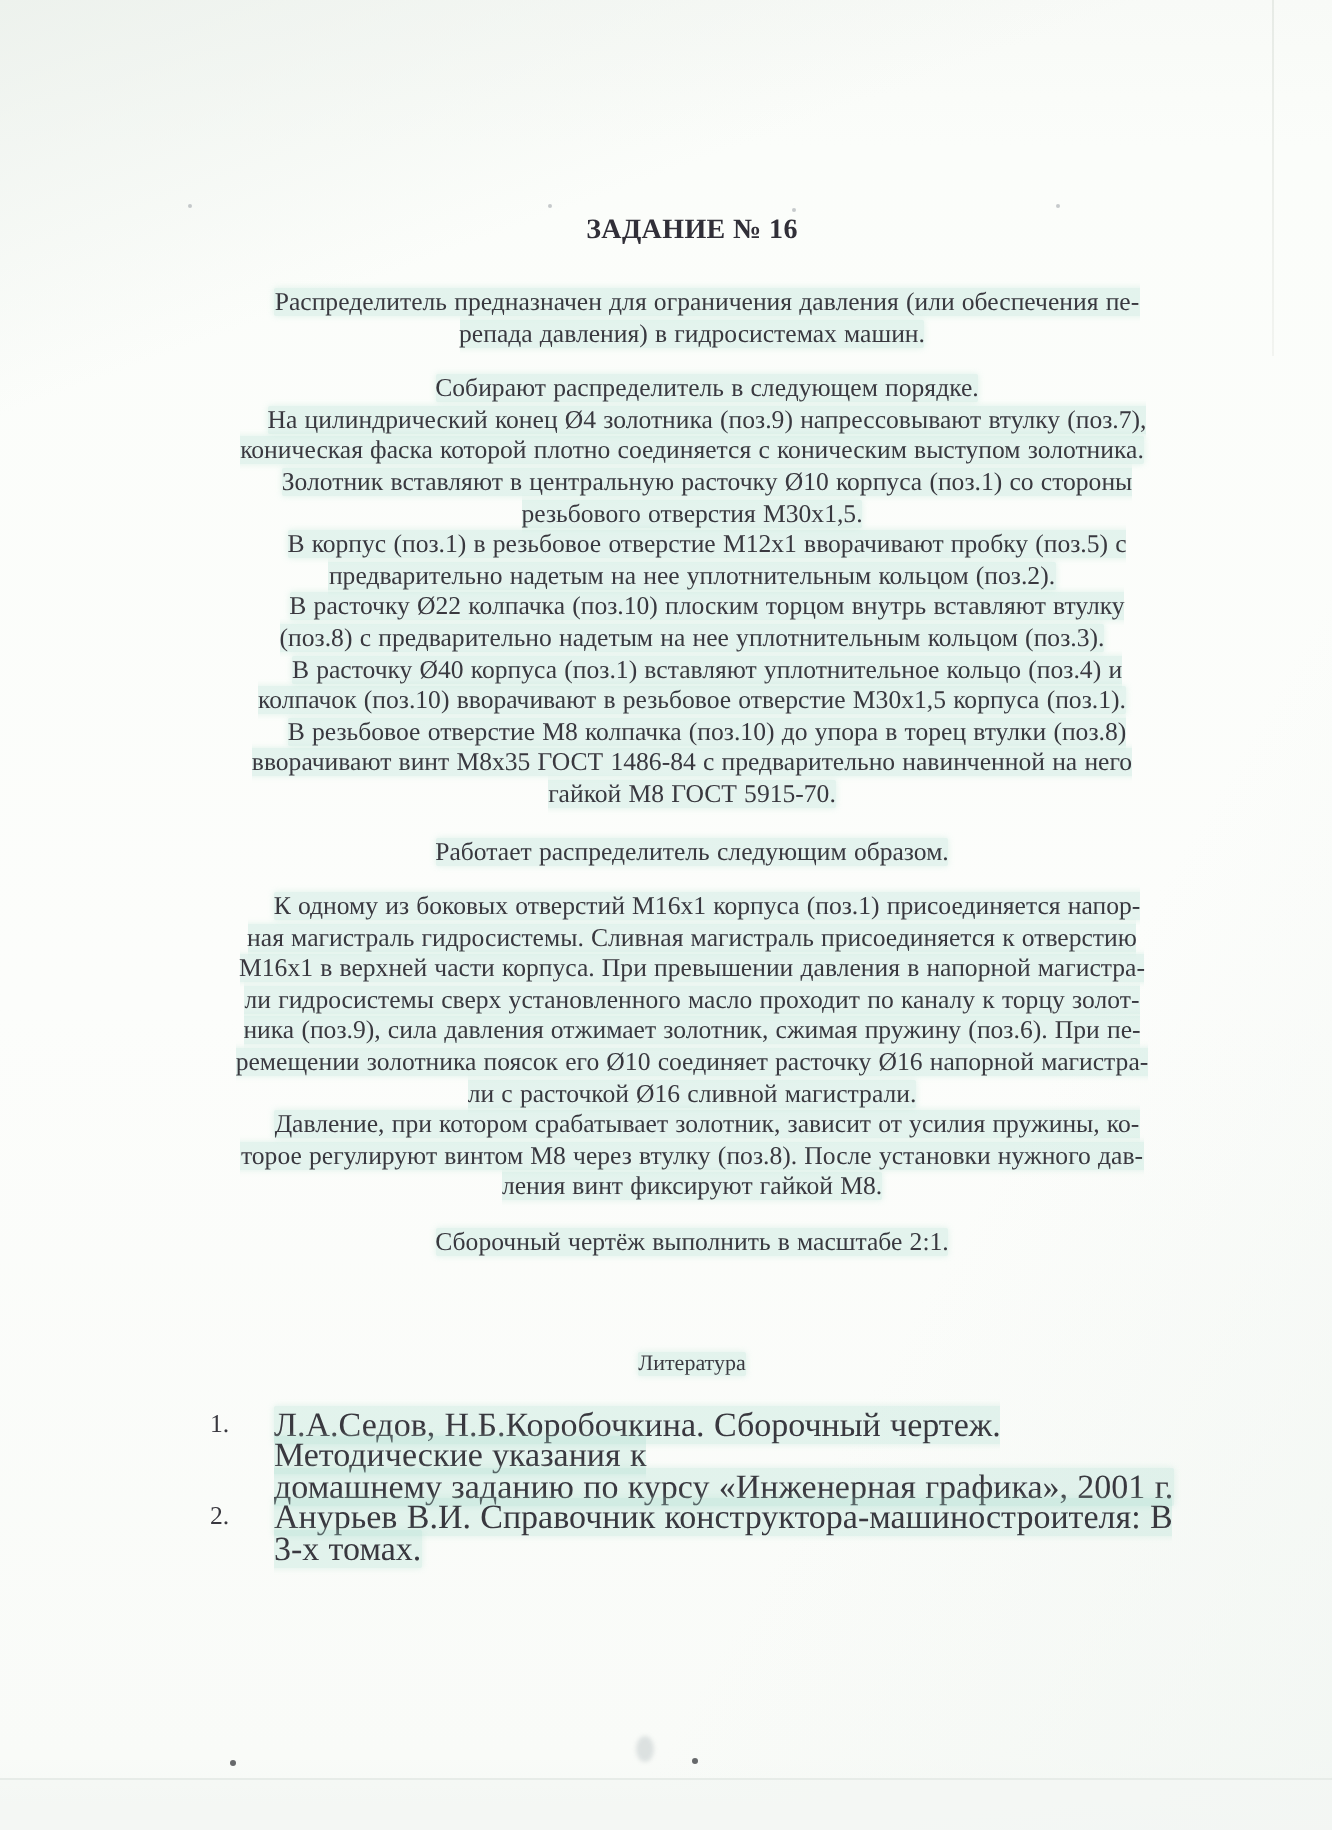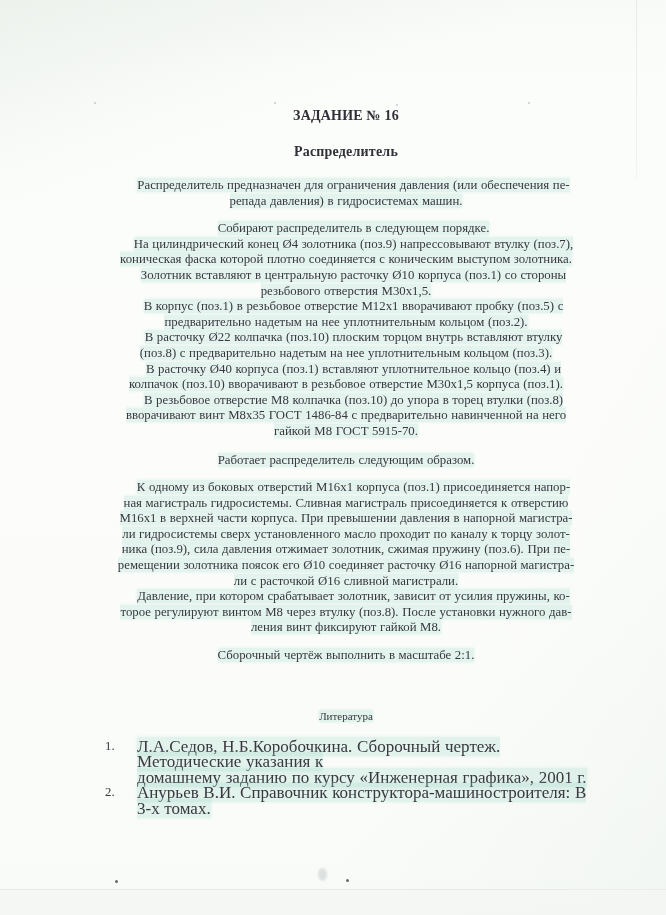--- a/index.html
+++ b/index.html
@@ -95,21 +95,20 @@
   <i class="speck light" style="left:528px;top:102px;"></i>
   <i class="smudge" style="left:318px;top:868px;"></i>
   <i class="speck dark" style="left:115px;top:880px;"></i>
   <i class="speck dark" style="left:346px;top:879px;"></i>
   <i class="bottom-line"></i>
   <i class="bottom-strip"></i>
 
   <div class="body-col">
 
     <h1 class="doc-title">ЗАДАНИЕ № 16</h1>
-    <h2 class="doc-subtitle">Распределитель</h2>
 
     <p class="para intro"><span class="hl">Распределитель предназначен для ограничения давления (или обеспечения пе-
 репада давления) в гидросистемах машин.</span></p>
 
     <p class="para"><span class="hl">Собирают распределитель в следующем порядке.</span></p>
     <p class="para"><span class="hl">На цилиндрический конец Ø4 золотника (поз.9) напрессовывают втулку (поз.7),
 коническая фаска которой плотно соединяется с коническим выступом золотника.</span></p>
     <p class="para"><span class="hl">Золотник вставляют в центральную расточку Ø10 корпуса (поз.1) со стороны
 резьбового отверстия М30х1,5.</span></p>
     <p class="para"><span class="hl">В корпус (поз.1) в резьбовое отверстие М12х1 вворачивают пробку (поз.5) с

